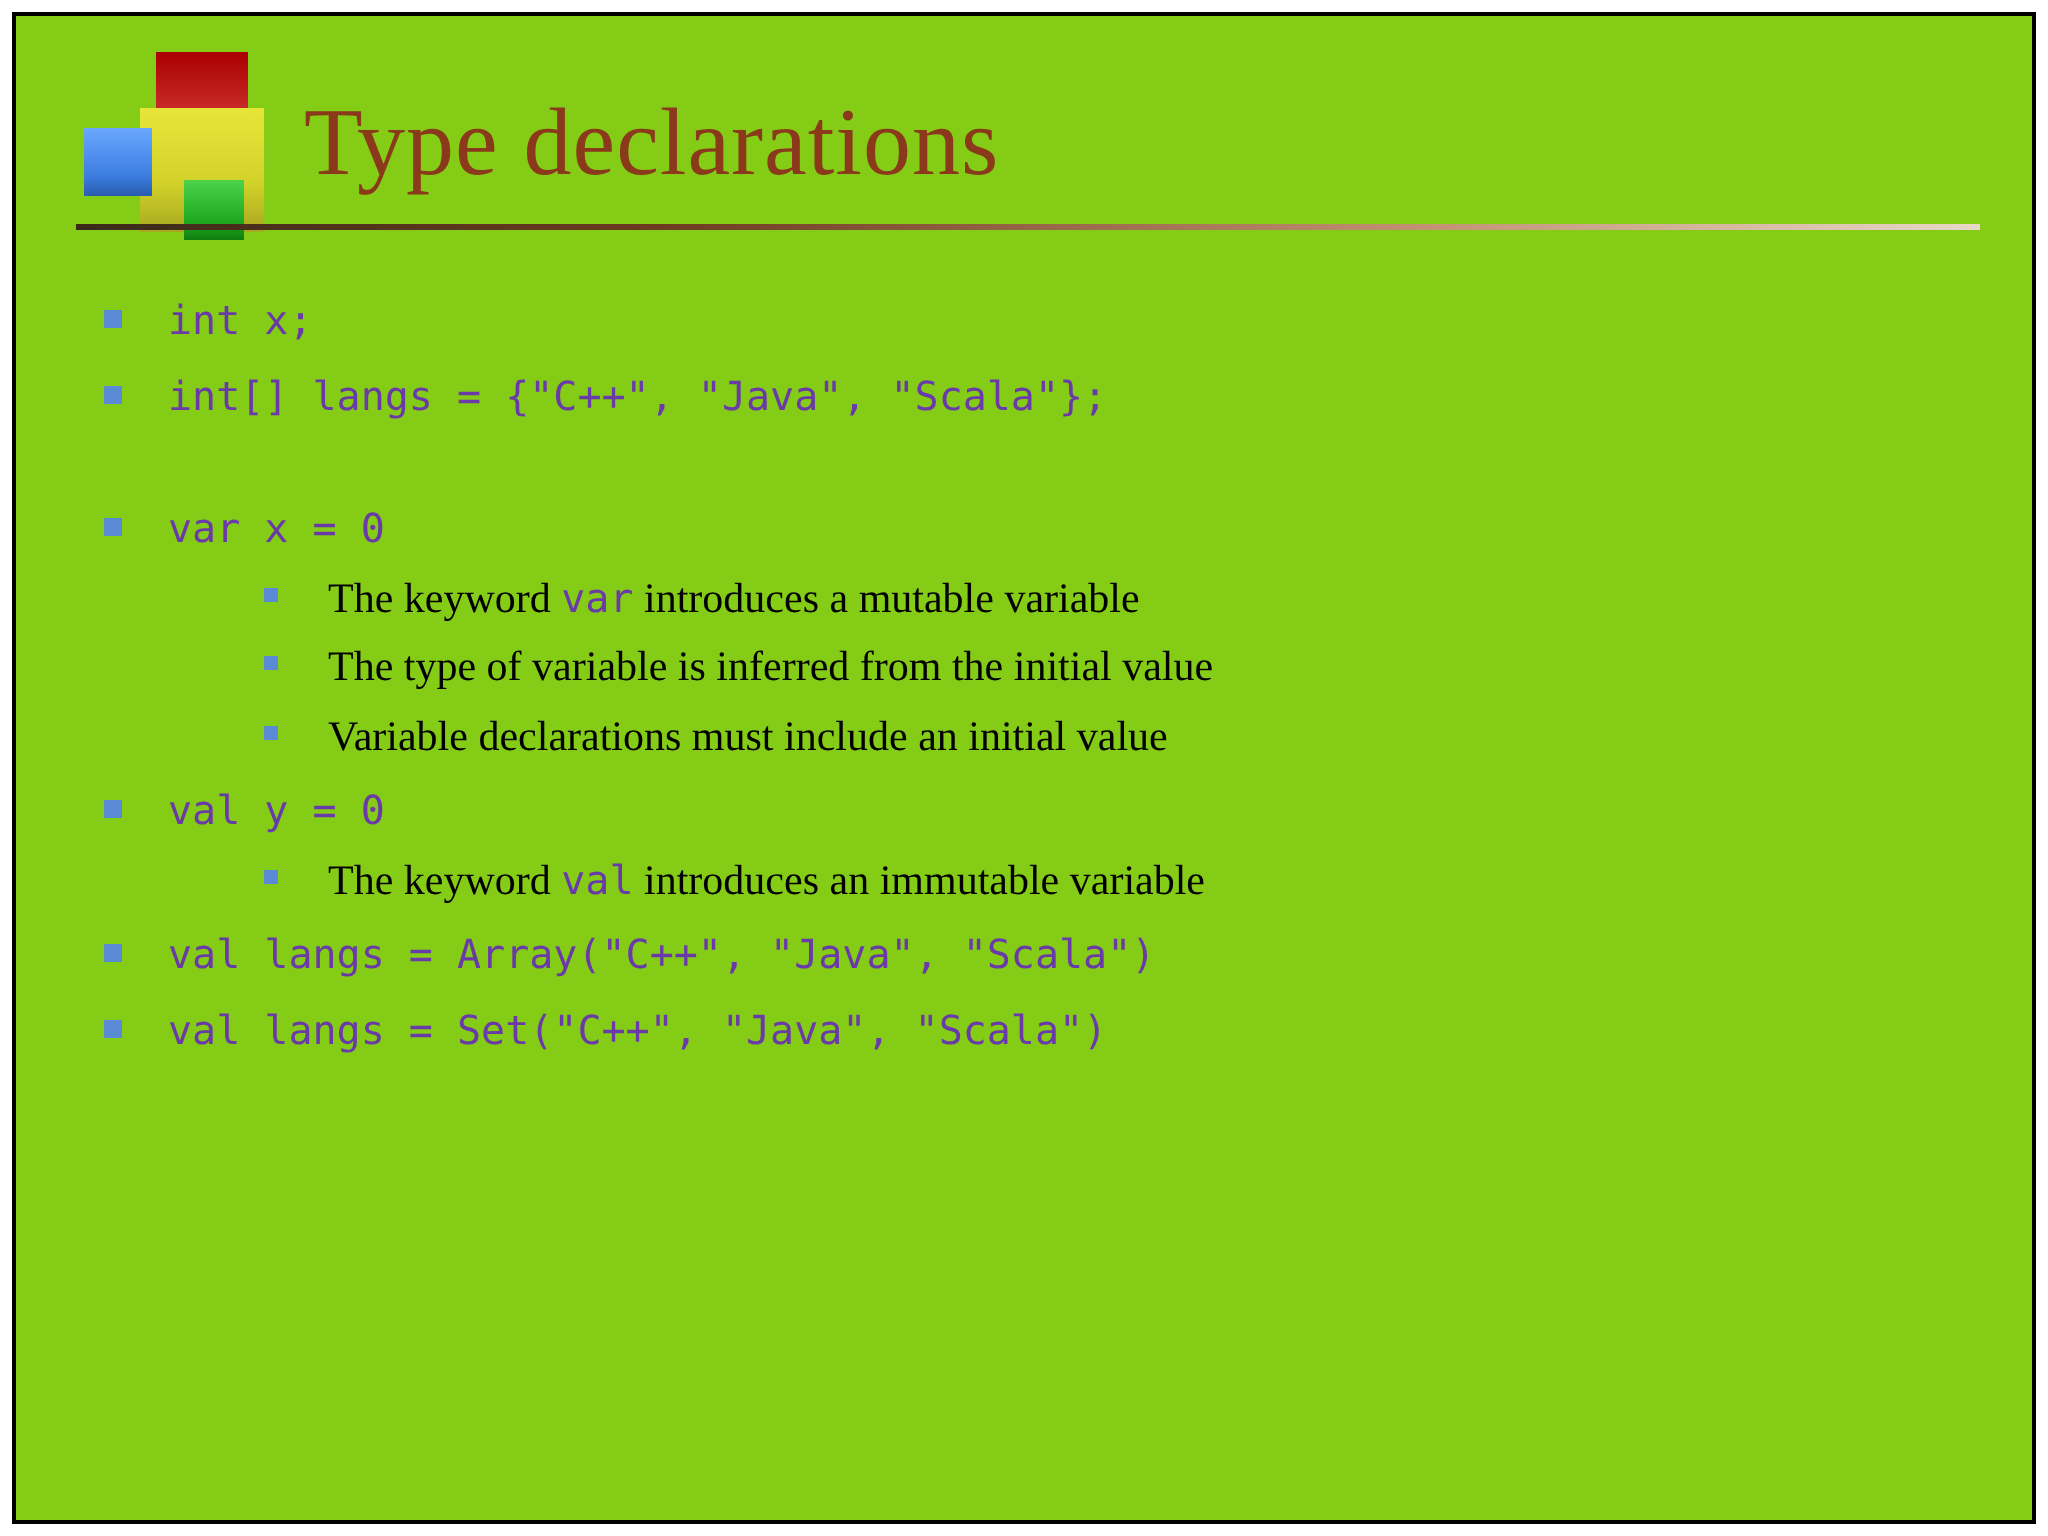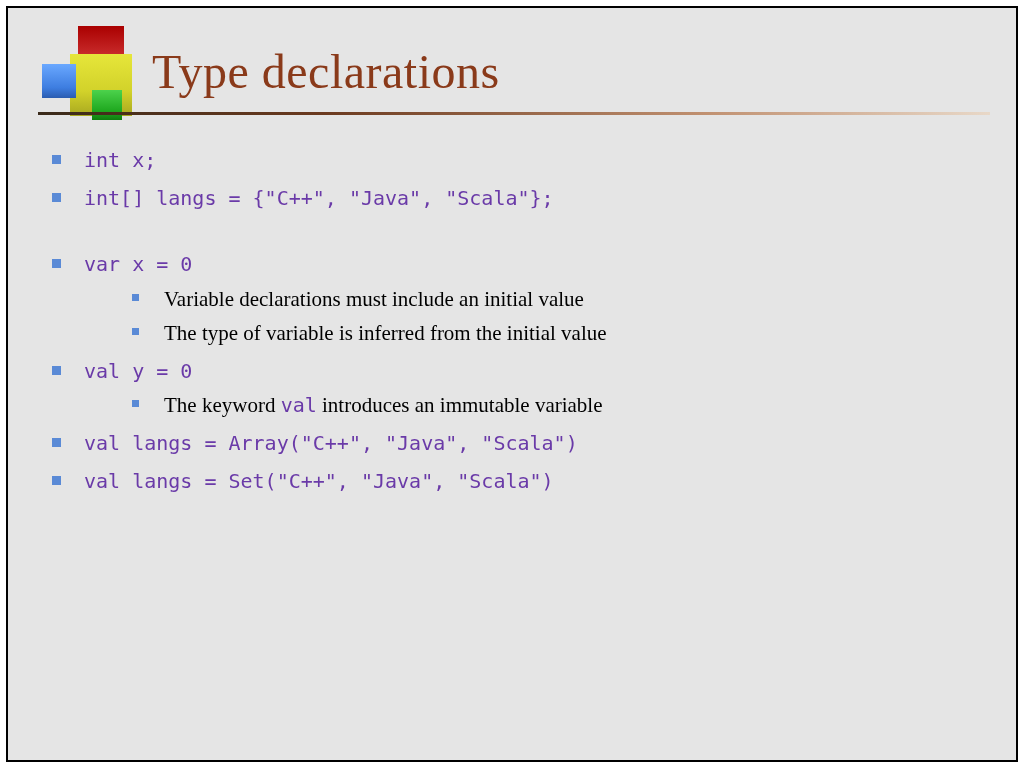--- a/index.html
+++ b/index.html
@@ -2,21 +2,21 @@
 <html><head>
 <meta charset="utf-8">
 <style>
   * { margin: 0; padding: 0; box-sizing: border-box; }
   html, body { width: 1024px; height: 768px; background: #fff; font-family: "Times New Roman", Times, serif; }
   .slide {
     position: absolute;
     left: 6px; top: 6px;
     width: 1012px; height: 756px;
     border: 2px solid #000;
-    background: #e5e5e5;
+    background: #84cc16;
   }
   .logo {
     position: absolute;
     left: 32px; top: 18px;
     width: 120px; height: 100px;
   }
   .logo .sq { position: absolute; }
   .logo .red    { left: 38px; top: 0;  width: 46px; height: 54px; background: linear-gradient(to bottom,#a00,#cc3030 60%,#7a0000); }
   .logo .yellow { left: 30px; top: 28px; width: 62px; height: 62px; background: linear-gradient(to bottom,#e6e63a,#d2d22a 60%,#a8a820); }
   .logo .blue   { left: 2px;  top: 38px; width: 34px; height: 34px; background: linear-gradient(to bottom,#6aa8ff,#3d7de0 70%,#2a5cb0); }
@@ -92,24 +92,27 @@
       </li>
     </ul>
 
     <div class="spacer"></div>
 
     <ul class="lvl1">
       <li>
         <span class="code">var x = 0</span>
         <ul class="lvl2">
           <li>
-            <span class="body">Variable declarations must include an initial value</span>
+            <span class="body">The keyword </span><span class="code">var</span><span class="body"> introduces a mutable variable</span>
           </li>
           <li>
             <span class="body">The type of variable is inferred from the initial value</span>
+          </li>
+          <li>
+            <span class="body">Variable declarations must include an initial value</span>
           </li>
         </ul>
       </li>
       <li>
         <span class="code">val y = 0</span>
         <ul class="lvl2">
           <li>
             <span class="body">The keyword </span><span class="code">val</span><span class="body"> introduces an immutable variable</span>
           </li>
         </ul>

